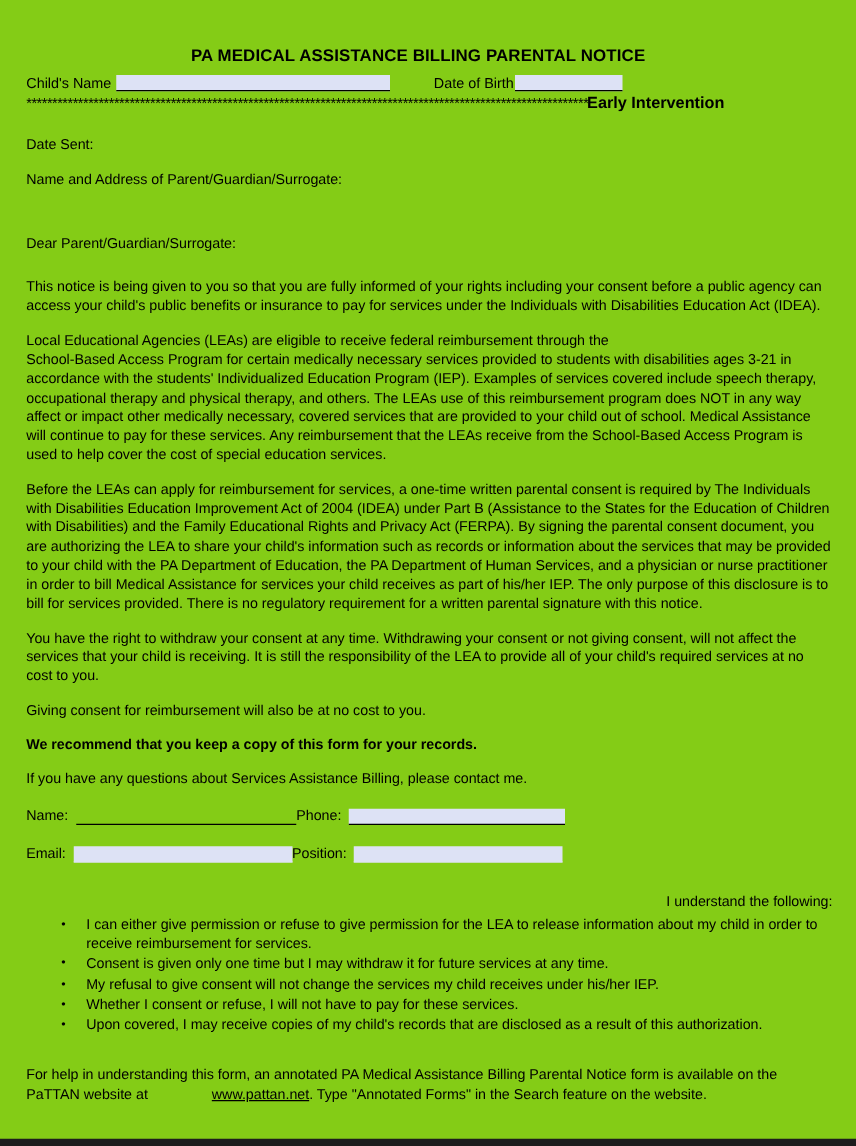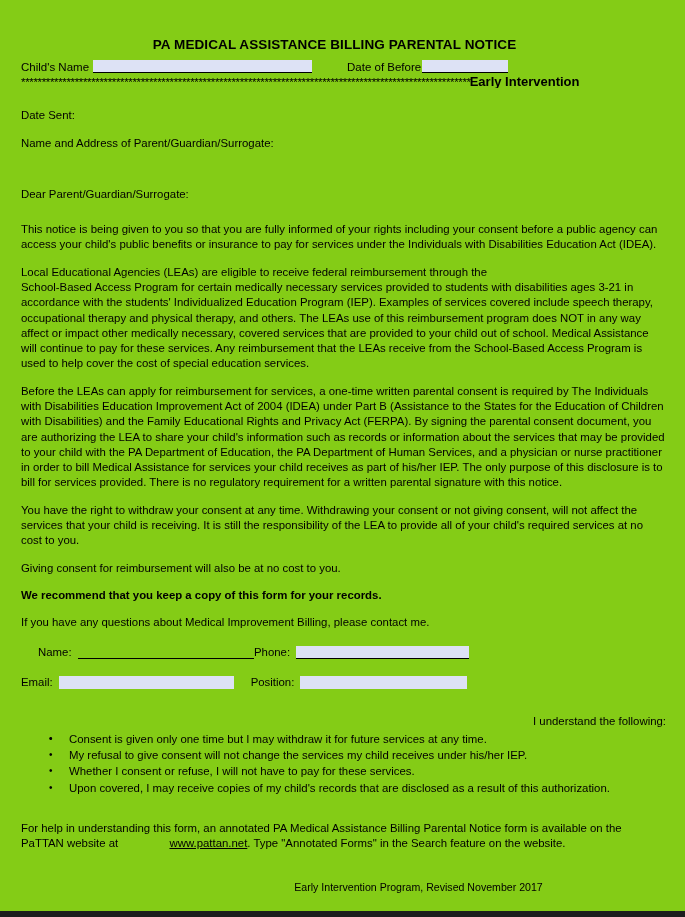--- a/index.html
+++ b/index.html
@@ -118,21 +118,21 @@
   }
   .contact-row {
     display: flex;
     align-items: flex-end;
     margin-bottom: 17px;
   }
   .cell {
     display: flex;
     align-items: flex-end;
   }
-  .cell-left { width: 216px; margin-left: 17px; }
+  .cell-left { width: 216px; }
   .clabel {
     white-space: nowrap;
     line-height: 1.05;
   }
   .f-name {
     width: 180px;
     margin-left: 6px;
     background: transparent;
     border-bottom: 1px solid #000000;
     height: 11px;
@@ -207,21 +207,21 @@
 
 <div class="page">
   <div class="content">
 
     <div class="doc-title">PA MEDICAL ASSISTANCE BILLING PARENTAL NOTICE</div>
 
     <div class="header-row">
       <span class="hdr-label">Child's Name</span>
       <span class="field field-child-name"></span>
       <span class="hdr-gap"></span>
-      <span class="hdr-label">Date of Before</span>
+      <span class="hdr-label">Date of Birth</span>
       <span class="field field-dob"></span>
     </div>
 
     <div class="star-row">
       <span class="stars">*************************************************************************************************************</span>
       <span class="ei-tag">Early Intervention</span>
     </div>
 
     <div class="sp-20"></div>
 
@@ -255,21 +255,21 @@
     <div class="sp-12"></div>
 
     <p class="para">Giving consent for reimbursement will also be at no cost to you.</p>
 
     <div class="sp-12"></div>
 
     <p class="para bold">We recommend that you keep a copy of this form for your records.</p>
 
     <div class="sp-12"></div>
 
-    <p class="para">If you have any questions about Medical Improvement Billing, please contact me.</p>
+    <p class="para">If you have any questions about Services Assistance Billing, please contact me.</p>
 
     <div class="sp-16"></div>
 
     <div class="contact-block">
       <div class="contact-row">
         <div class="cell cell-left">
           <span class="clabel">Name:</span>
           <span class="f-name"></span>
         </div>
         <div class="cell">
@@ -288,20 +288,21 @@
         </div>
       </div>
     </div>
 
     <div class="sp-8"></div>
 
     <p class="understand-line">I understand the following:</p>
     <ul class="bullets">
       <li>
         <span class="bullet-dot">•</span>
+        <span>I can either give permission or refuse to give permission for the LEA to release information about my child in order to receive reimbursement for services.</span>
       </li>
       <li>
         <span class="bullet-dot">•</span>
         <span>Consent is given only one time but I may withdraw it for future services at any time.</span>
       </li>
       <li>
         <span class="bullet-dot">•</span>
         <span>My refusal to give consent will not change the services my child receives under his/her IEP.</span>
       </li>
       <li>

